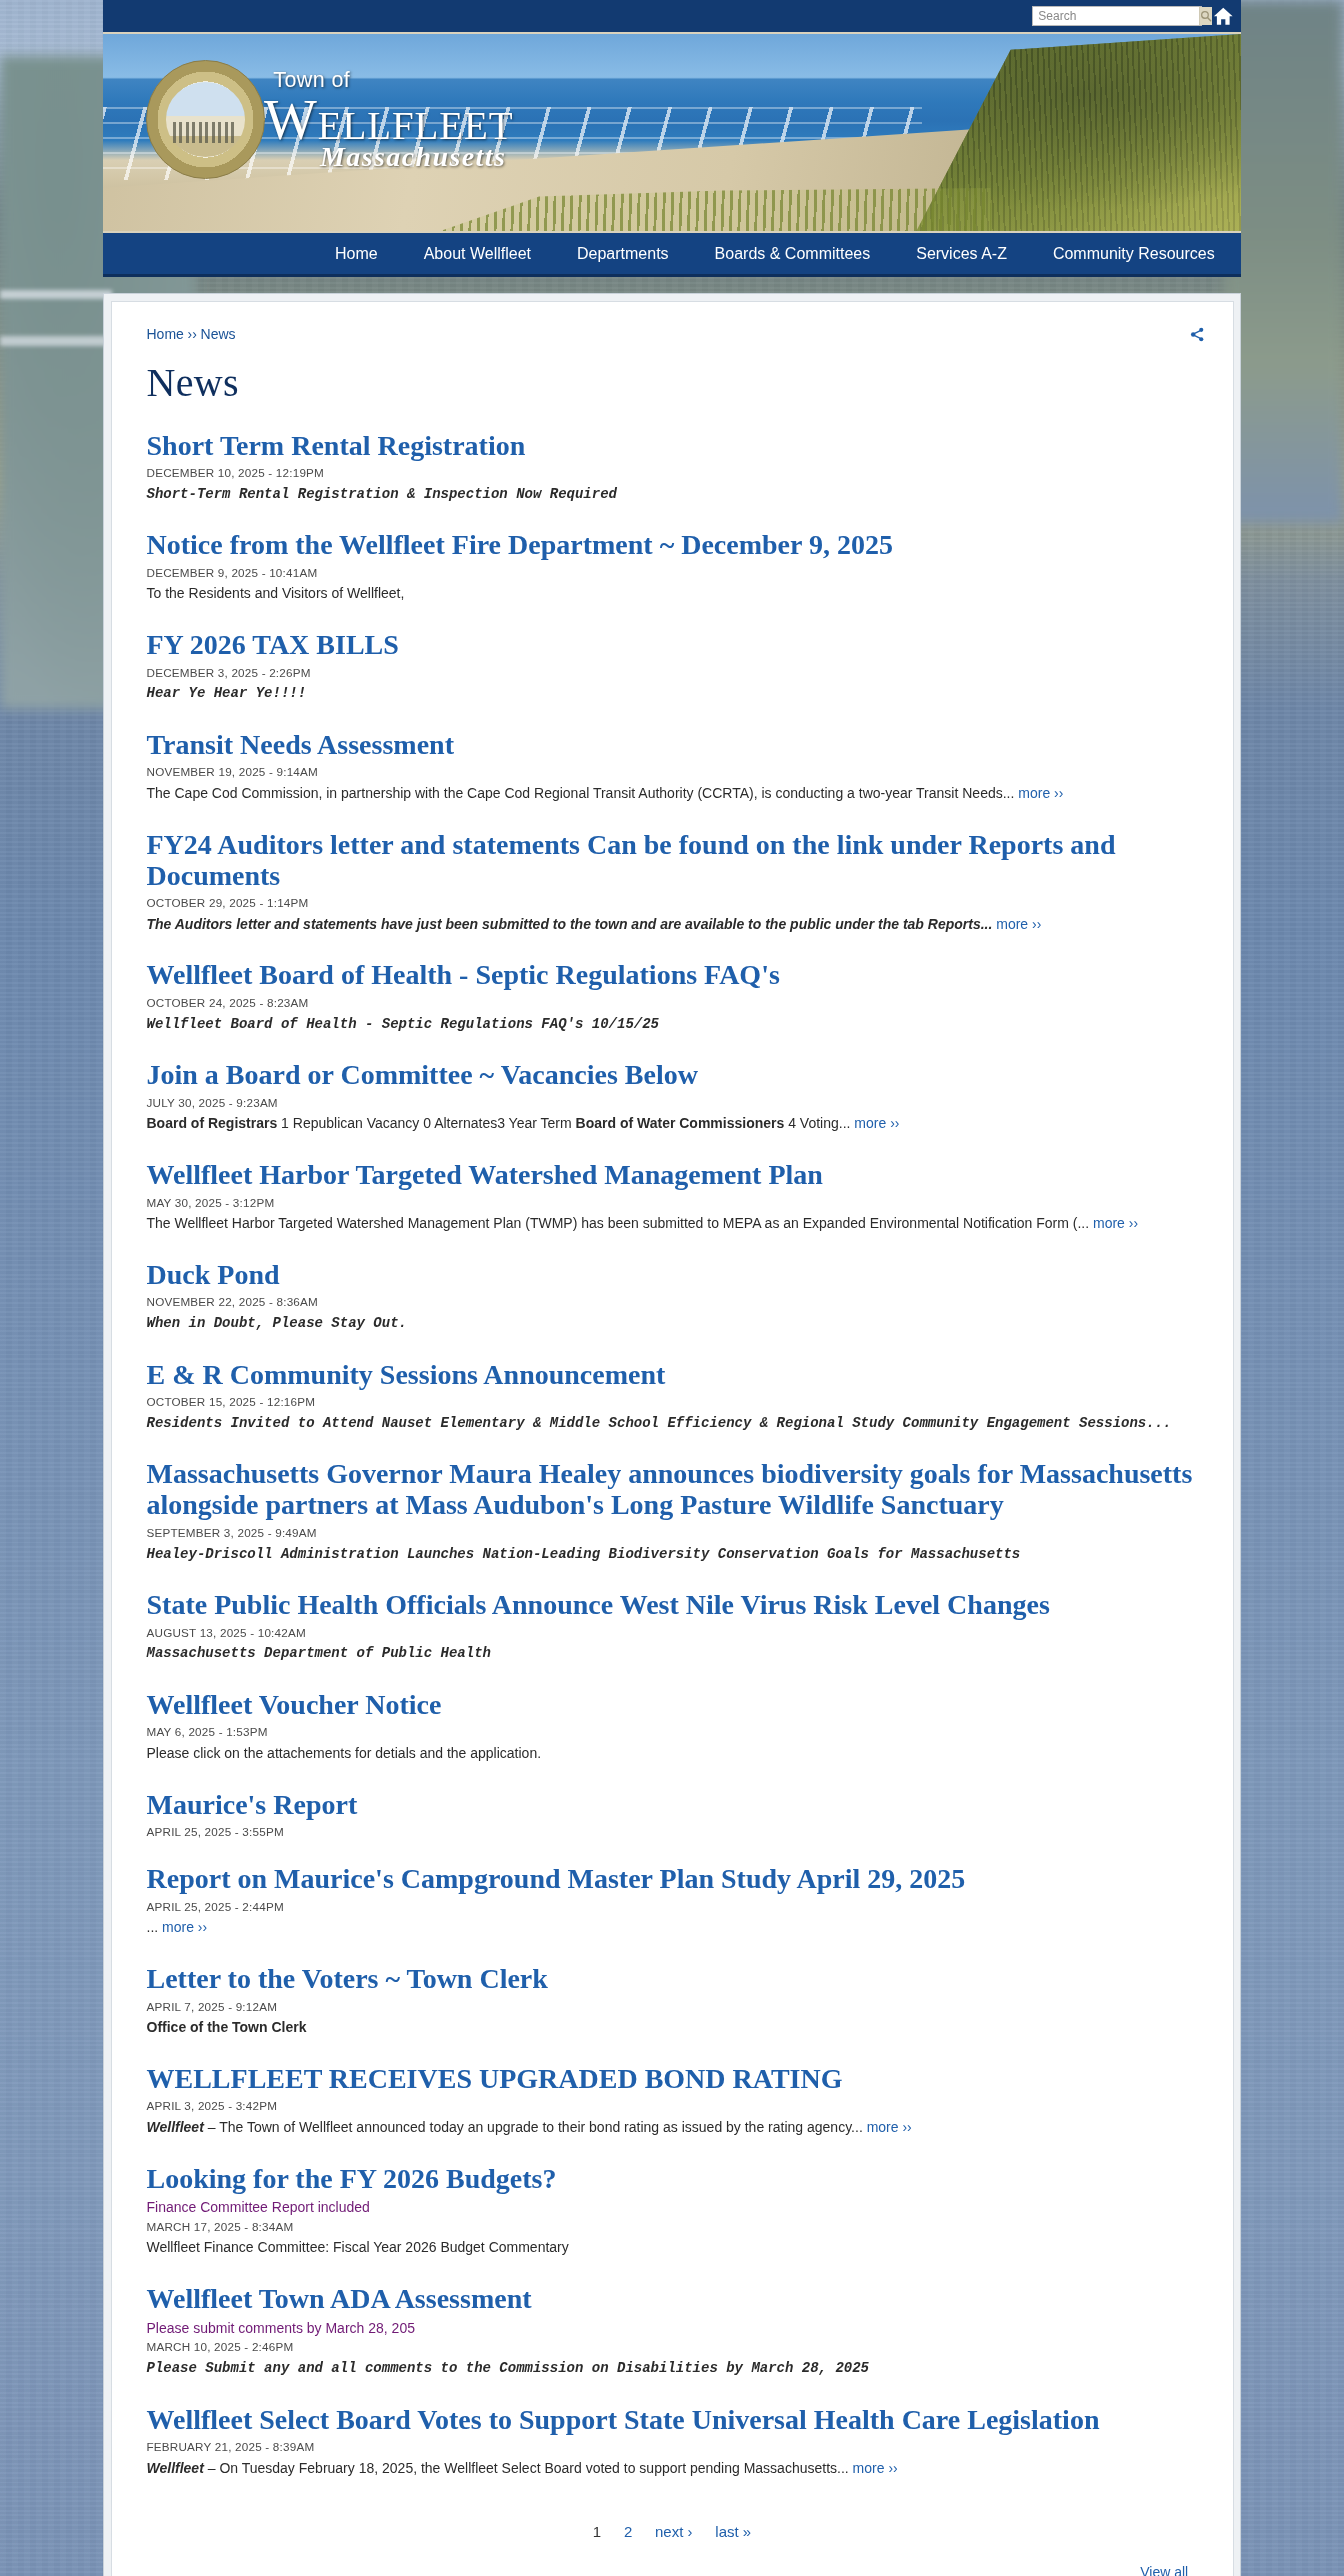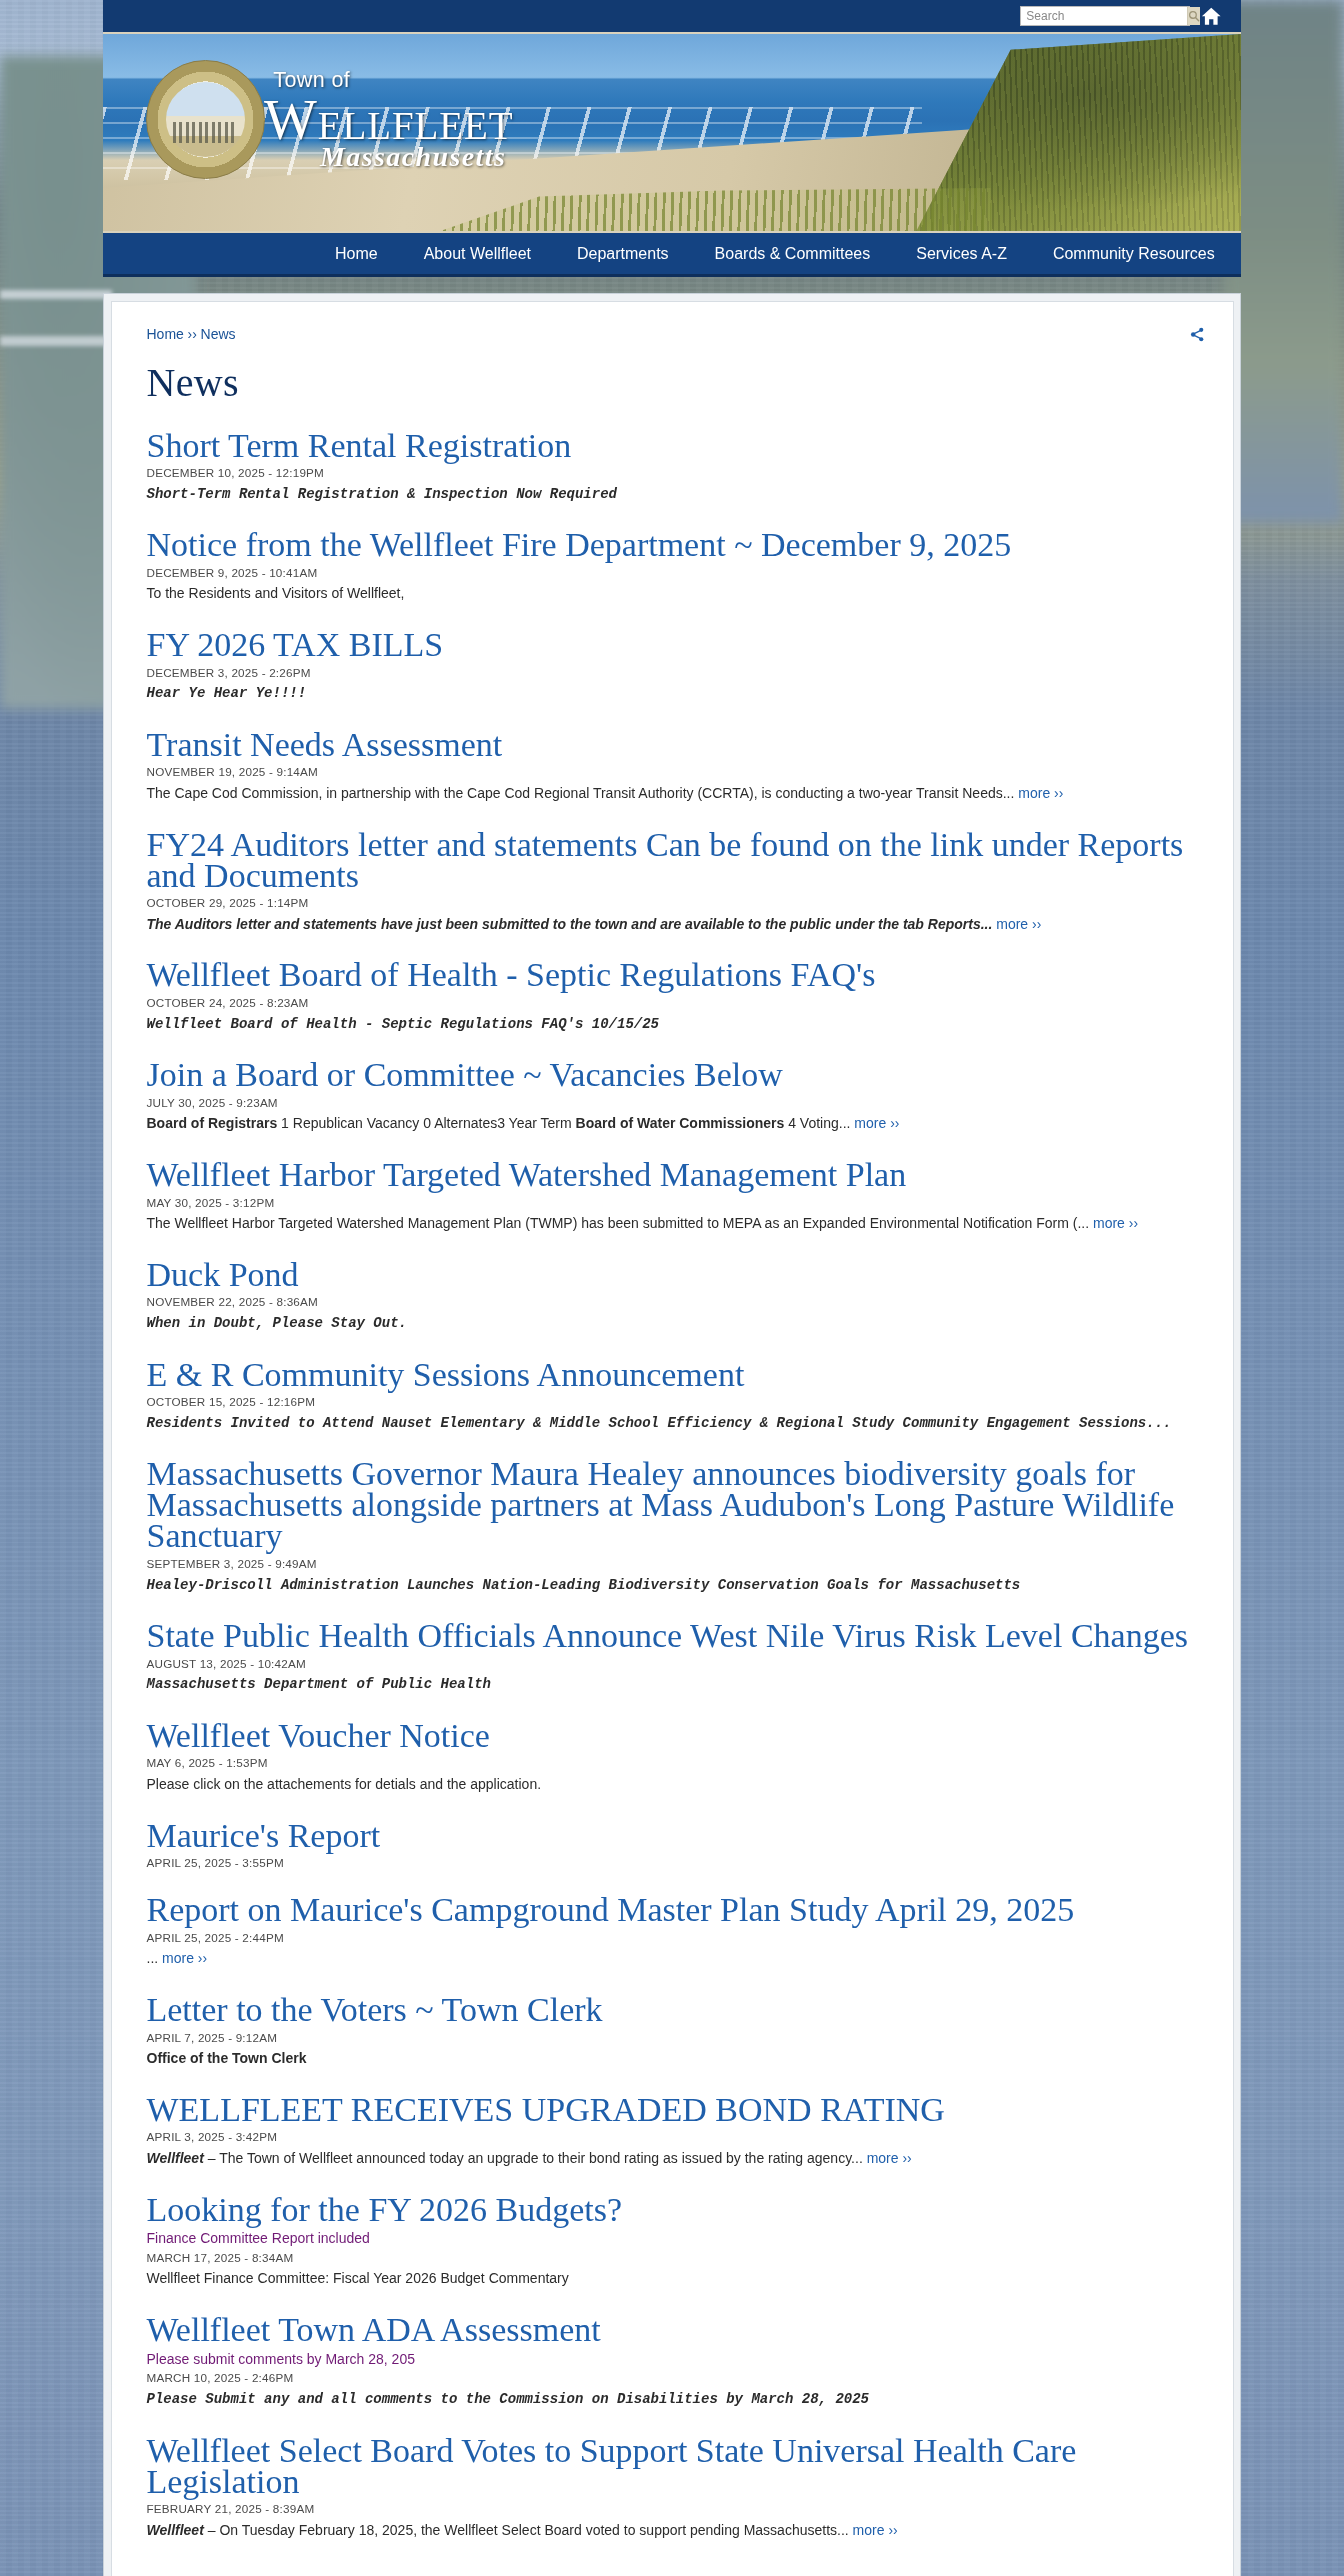--- a/index.html
+++ b/index.html
@@ -82,21 +82,21 @@
 
   
   #topbar {
     position: relative;
     height: 32px;
     margin: 0 103px 0 103px;
     background: #123a71;
     display: flex;
     align-items: center;
     justify-content: flex-end;
-    padding-right: 18px;
+    padding-right: 6px;
   }
   .search-wrap {
     display: flex;
     align-items: center;
     background: #fff;
     border: 0.9px solid #b9b9b9;
     height: 20.5px;
     width: 170px;
     margin-right: 9.3px;
   }
@@ -298,23 +298,23 @@
     font-size: 40px;
     font-weight: 400;
     color: #0f2f5e;
     margin-bottom: 24px;
     letter-spacing: 0.3px;
   }
 
   .news-item { margin-bottom: 25px; }
   .news-title {
     font-family: "Liberation Serif", serif;
-    font-size: 34px;
+    font-size: 28px;
     line-height: 31px;
-    font-weight: 400;
+    font-weight: 700;
     color: #1f5fab;
     text-decoration: none;
     display: block;
     margin-bottom: 5.6px;
   }
   .news-pre {
     font-size: 14px;
     color: #701a75;
     margin-bottom: 4.7px;
   }

